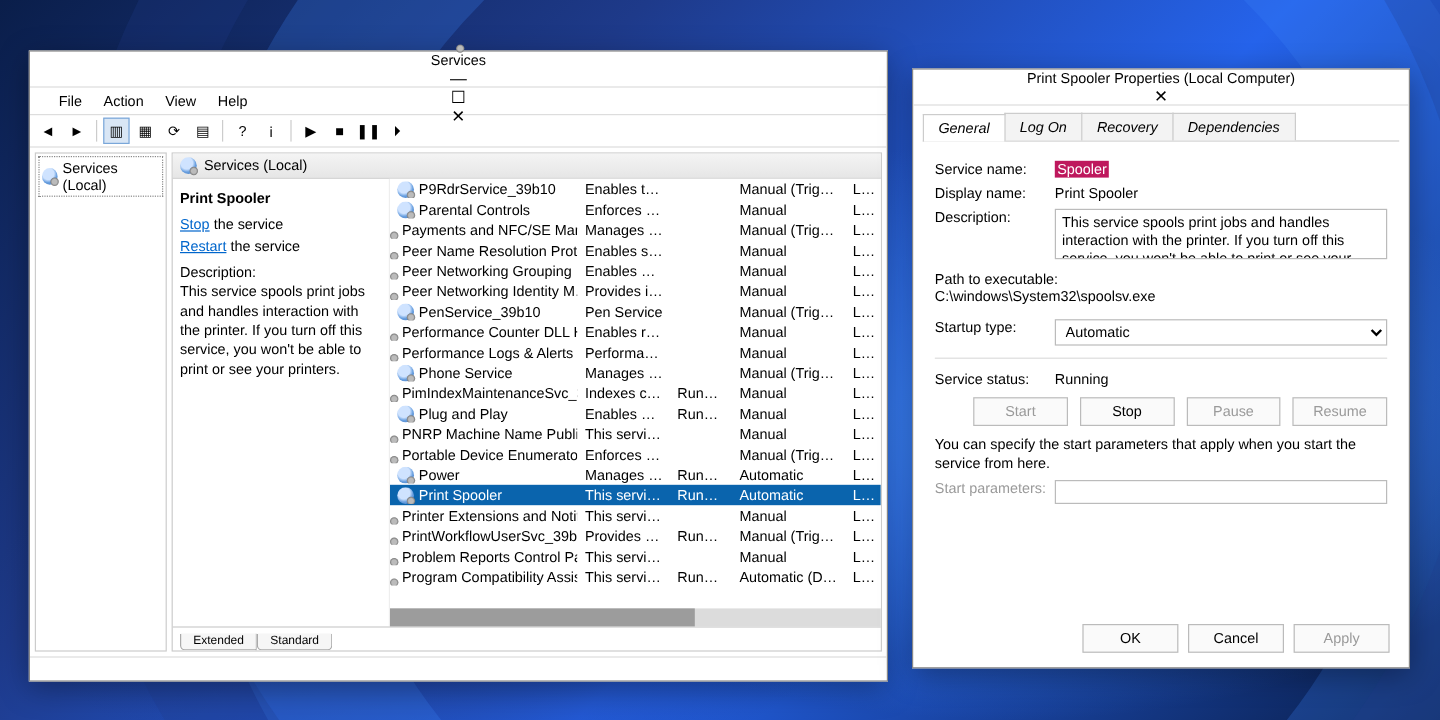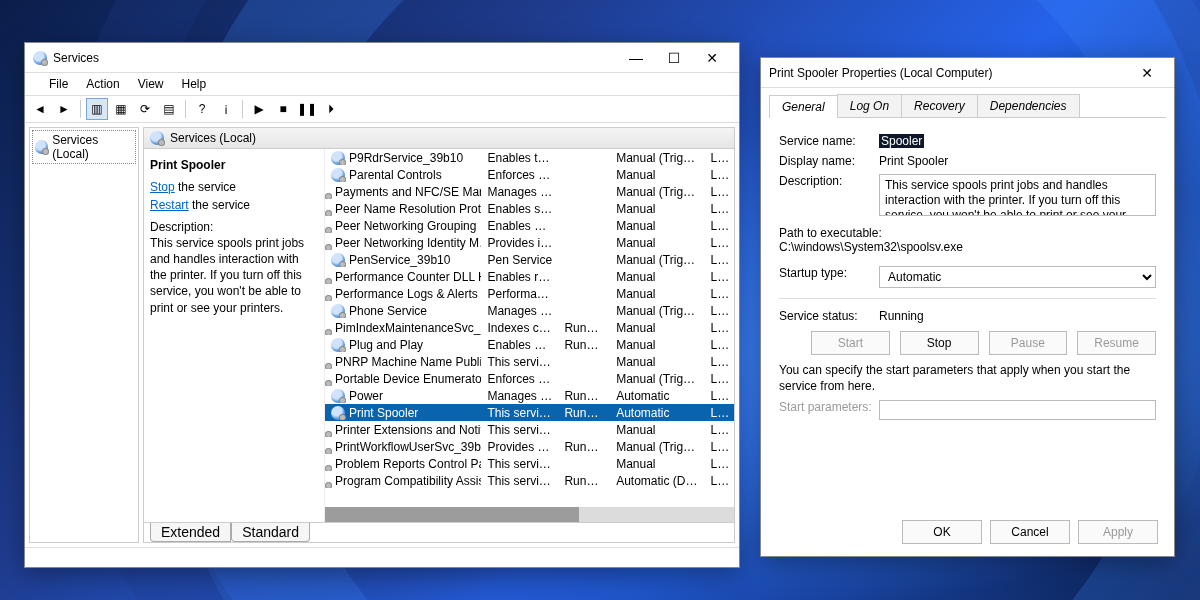--- a/index.html
+++ b/index.html
@@ -8,21 +8,21 @@
    radial-gradient(ellipse 800px 400px at 70% 60%, #3b82f6 0%, transparent 60%),
    radial-gradient(ellipse 600px 300px at 30% 80%, #1e3a8a 0%, transparent 60%),
    linear-gradient(135deg,#0a1e4a 0%,#1e3a8a 30%,#2563eb 60%,#0a1e4a 100%);
   position:relative;
 }
 body::before,body::after{content:"";position:absolute;border-radius:999px;}
 body::before{width:900px;height:900px;left:150px;top:-250px;border:120px solid rgba(59,130,246,.25);}
 body::after{width:1100px;height:1100px;left:50px;top:-350px;border:80px solid rgba(30,58,138,.25);}
 
 .window{position:absolute;background:#fff;border:1px solid #888;box-shadow:0 6px 24px rgba(0,0,0,.35);z-index:10;}
-.titlebar{display:flex;align-items:center;height:30px;padding:0 8px;border-bottom:1px solid #ddd;}
+.titlebar{display:flex;align-items:center;height:30px;padding:0 8px;border-bottom:1px solid #ddd;flex-direction:column;}
 .titlebar .ico{margin-right:6px;}
 .titlebar .spacer{flex:1;}
 .wbtn{width:38px;height:28px;display:flex;align-items:center;justify-content:center;font-size:14px;}
 .menubar{display:flex;gap:2px;padding:2px 16px;}
 .menubar span{padding:2px 8px;}
 .toolbar{display:flex;align-items:center;gap:2px;padding:2px 4px;border-top:1px solid #ddd;border-bottom:1px solid #ddd;}
 .tb{width:22px;height:22px;display:flex;align-items:center;justify-content:center;border:1px solid transparent;}
 .tb.sel{border-color:#7aa7d9;background:#d9e6f5;}
 .sep{width:1px;height:18px;background:#ccc;margin:0 3px;}
 
@@ -45,34 +45,34 @@
 .cell{overflow:hidden;text-overflow:ellipsis;padding:0 6px;}
 .c-name{width:161px;display:flex;align-items:flex-start;gap:4px;}
 .c-desc{width:79px;}
 .c-stat{width:53px;}
 .c-type{width:97px;}
 .c-log{width:30px;}
 .row .ico,.tree-row .ico,.main-hdr .ico,.titlebar .ico{width:14px;height:14px;}
 .gear{display:inline-block;width:14px;height:14px;border-radius:50%;background:radial-gradient(circle at 40% 35%,#cfe3ff 0 40%,#6aa0e0 60%,#3b6fb5 100%);position:relative;}
 .gear::after{content:"";position:absolute;right:-1px;bottom:-1px;width:7px;height:7px;border-radius:50%;background:radial-gradient(circle,#bbb 0 40%,#777 70%);}
 .tabstrip{display:flex;gap:0;padding:0 6px;height:20px;border-top:1px solid #ccc;align-items:flex-end;}
-.tab2{padding:1px 10px;border:1px solid #aaa;border-top:none;border-radius:0 0 4px 4px;background:#f6f6f6;font-size:14px;}
+.tab2{padding:1px 10px;border:1px solid #aaa;border-top:none;border-radius:0 0 4px 4px;background:#f6f6f6;font-size:10px;}
 .tab2.first{border-radius:0 0 0 4px;}
 .hscroll{height:15px;margin:0 0 0 0;background:#dcdcdc;position:relative;}
 .hscroll .thumb{position:absolute;left:0;top:0;height:15px;width:62%;background:#9c9c9c;}
 
 #prop-win{left:760px;top:57px;width:415px;height:500px;}
 .prop-tabs{display:flex;border-bottom:1px solid #ccc;margin:6px 8px 0;font-style:italic;}
 .ptab{padding:4px 12px;border:1px solid #ccc;border-bottom:none;background:#f3f3f3;margin-right:-1px;}
 .ptab.act{background:#fff;position:relative;top:1px;}
 .pbody{padding:10px 18px;}
 .frow{display:flex;margin:6px 0;align-items:flex-start;}
 .flab{width:100px;}
 .fval{flex:1;}
-.sel-name{background:#0f172a;color:#fff;padding:0 2px;}
+.sel-name{background:#be185d;color:#fff;padding:0 2px;}
 .descbox{border:1px solid #bbb;padding:3px 5px;height:42px;overflow:hidden;line-height:1.25;}
 select,input[type=text]{width:100%;border:1px solid #bbb;padding:2px 4px;font:inherit;background:#fff;}
 .btnrow{display:flex;gap:10px;margin:8px 0;padding-left:32px;}
 .btn{flex:1;border:1px solid #bbb;background:#fafafa;padding:4px 0;text-align:center;}
 .btn.dis{color:#9a9a9a;}
 .dlg-btns{position:absolute;right:16px;bottom:12px;display:flex;gap:8px;}
 .dlg-btns .btn{width:80px;flex:none;}
 hr{border:none;border-top:1px solid #ddd;margin:10px 0;}
 </style>
 </head>

